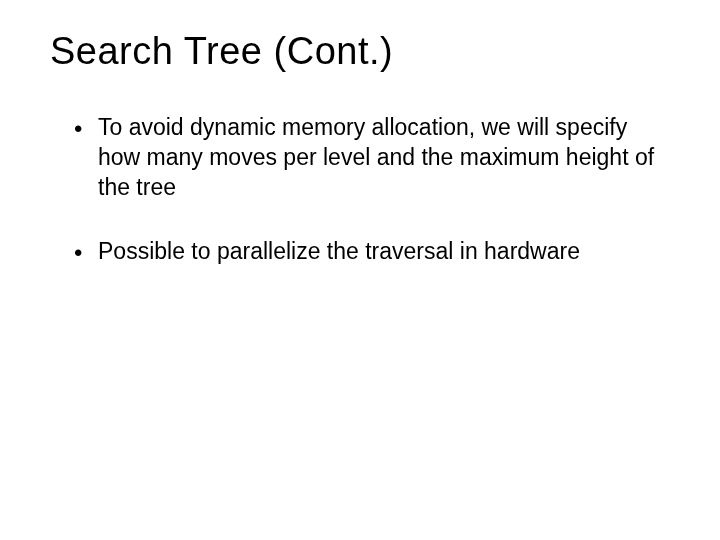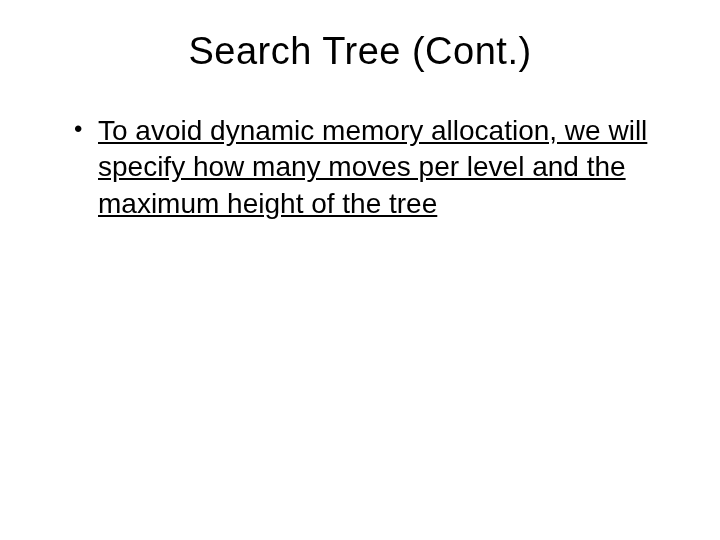--- a/index.html
+++ b/index.html
@@ -8,44 +8,44 @@
       height: 540px;
       background: #ffffff;
       font-family: Arial, Helvetica, sans-serif;
       color: #000000;
       padding: 30px 50px 30px 50px;
       overflow: hidden;
     }
     .title {
       font-size: 38px;
       font-weight: 400;
-      text-align: center;
+      text-align: left;
       margin-bottom: 40px;
       letter-spacing: 0.5px;
     }
     .bullets {
       list-style: none;
       padding-left: 30px;
     }
     .bullets li {
       position: relative;
-      font-size: 28px;
+      font-size: 23px;
       line-height: 1.3;
       margin-bottom: 34px;
       padding-left: 18px;
-      text-decoration: underline;
     }
     .bullets li::before {
       content: "•";
       position: absolute;
       left: -6px;
       top: 0;
       font-size: 24px;
     }
   </style>
 </head>
 <body>
 
 <h1 class="title">Search Tree (Cont.)</h1>
 
 <ul class="bullets">
   <li>To avoid dynamic memory allocation, we will specify how many moves per level and the maximum height of the tree</li>
+  <li>Possible to parallelize the traversal in hardware</li>
 </ul>
 
 </body></html>

